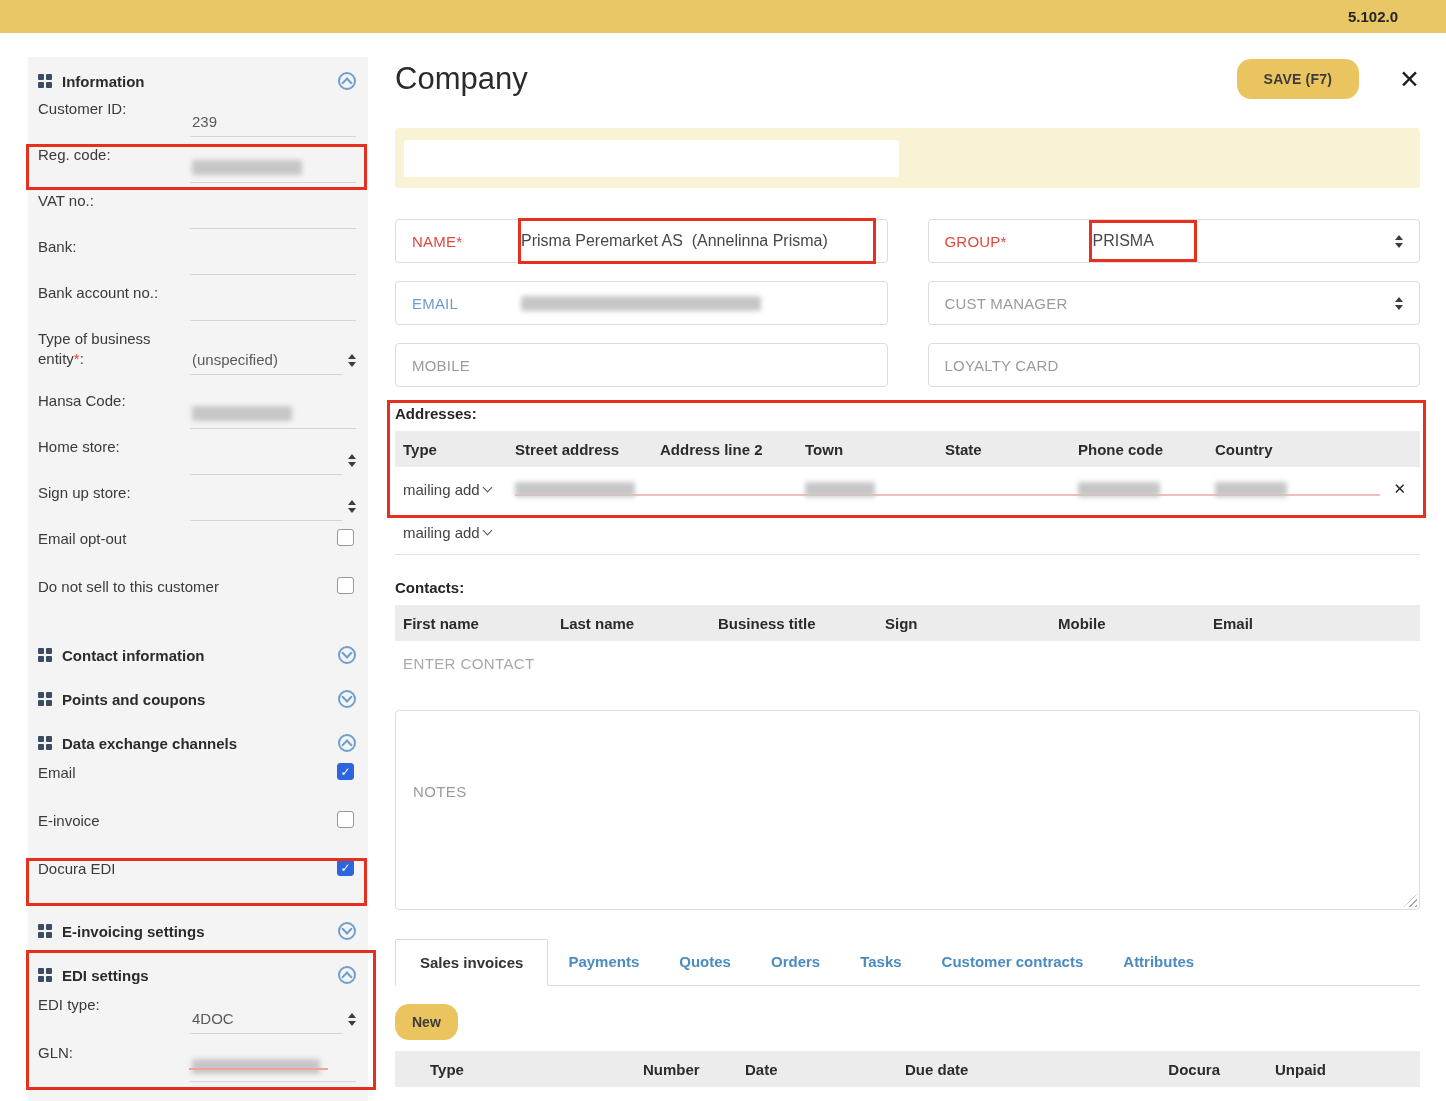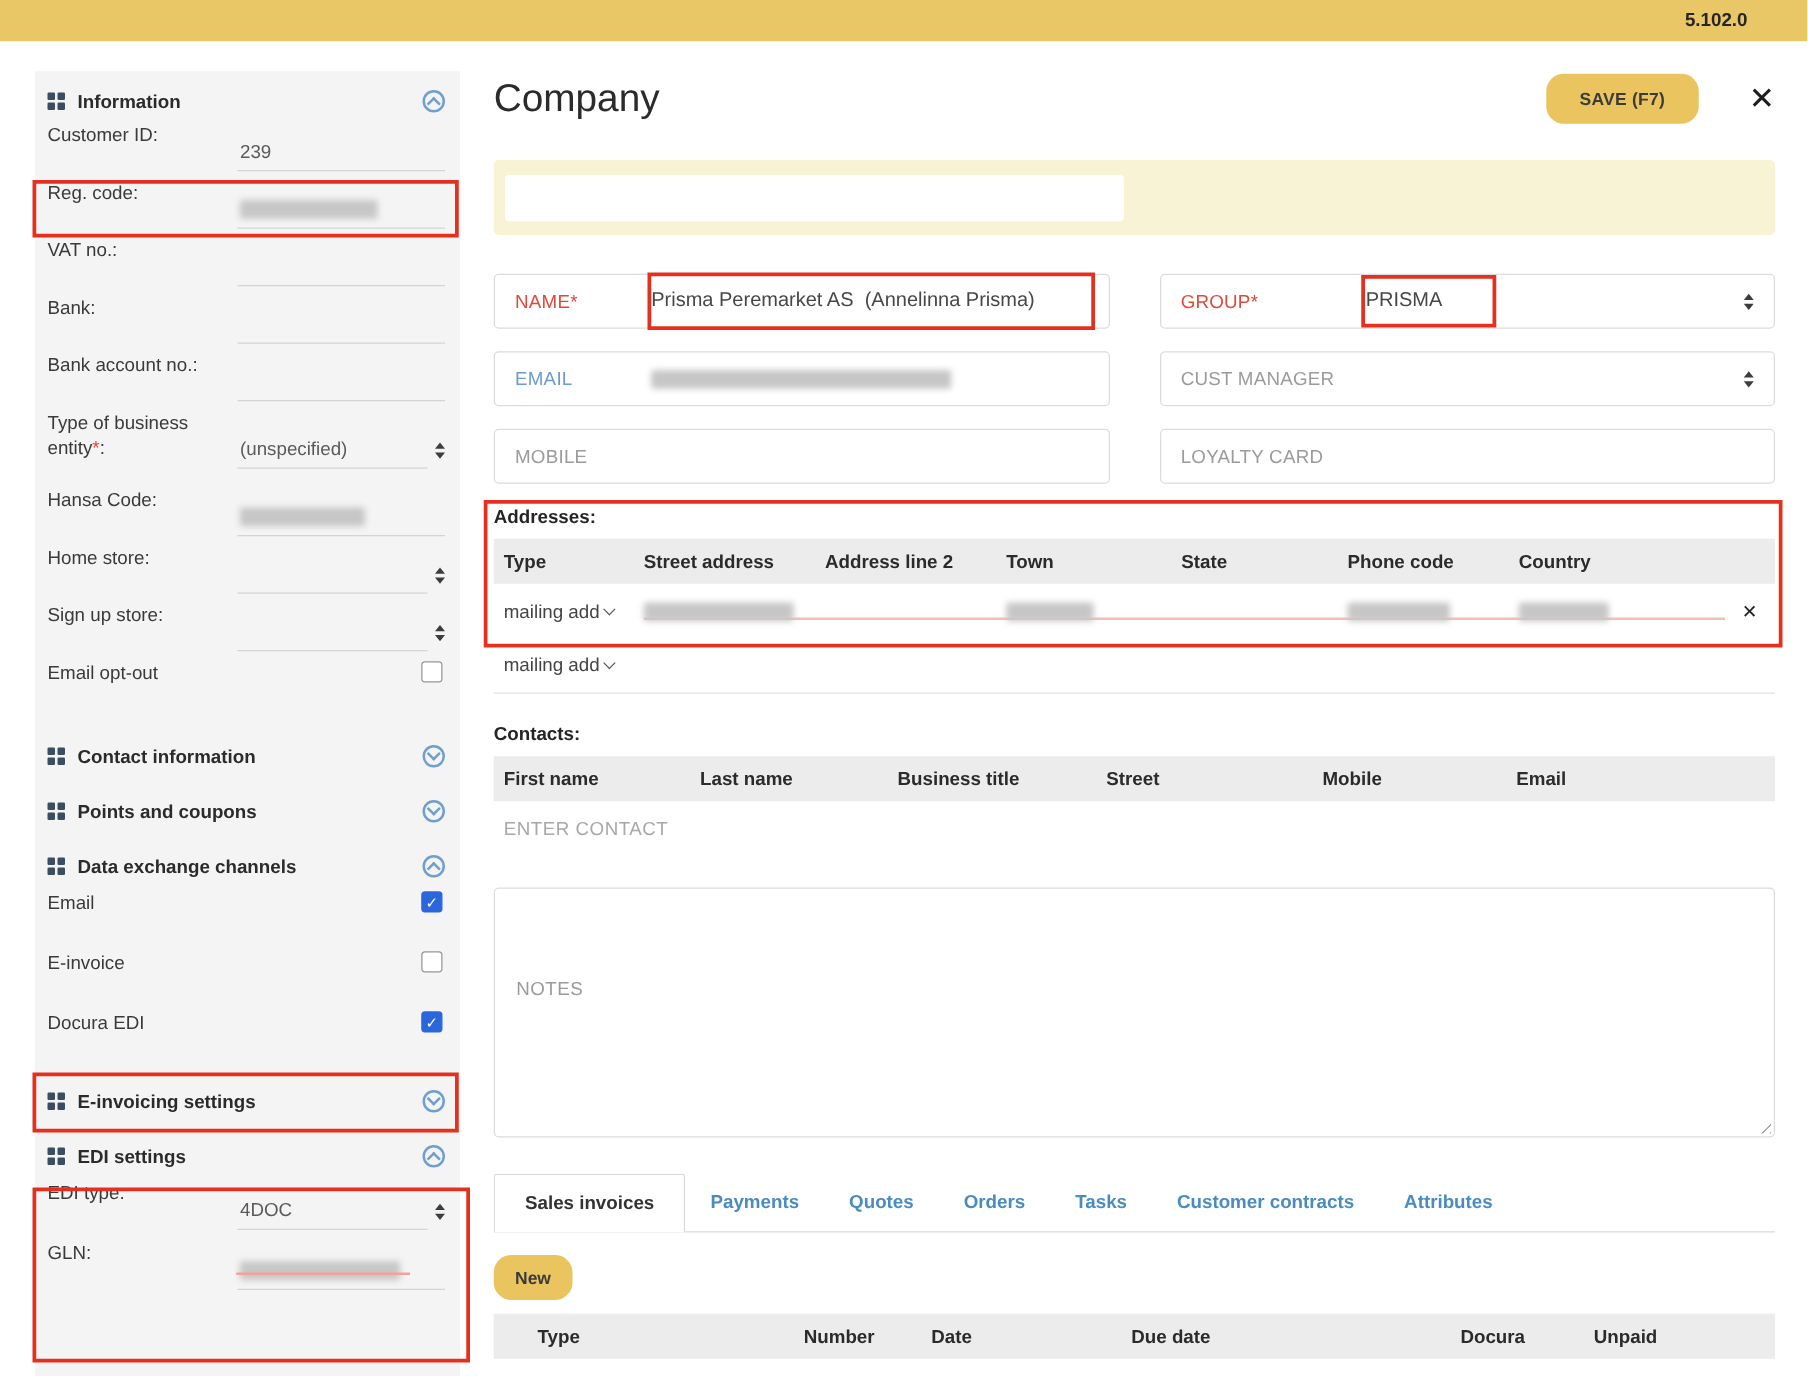--- a/index.html
+++ b/index.html
@@ -203,20 +203,24 @@
             <i class="dn"></i>
           </span>
       </div>
     </div>
 
     <div class="s-row h48">
       <span class="s-label">Email opt-out</span>
       <span class="checkbox"></span>
     </div>
 
+    <div class="s-row h50">
+      <span class="s-label">Do not sell to this customer</span>
+      <span class="checkbox"></span>
+    </div>
 
     <div class="s-header mt8">
       <span class="grid-icon">
           <b></b>
           <b></b>
           <b></b>
           <b></b>
         </span>
       <span class="s-title">Contact information</span>
       <span class="toggle down"></span>
@@ -401,21 +405,21 @@
           </span>
       </div>
     </div>
 
     <div class="contacts-block">
       <div class="section-label">Contacts:</div>
       <div class="t-head con">
         <span class="c1">First name</span>
         <span class="c2">Last name</span>
         <span class="c3">Business title</span>
-        <span class="c4">Street</span>
+        <span class="c4">Sign</span>
         <span class="c5">Mobile</span>
         <span class="c6">Email</span>
       </div>
       <div class="t-row con">
         <span class="enter-contact">ENTER CONTACT</span>
       </div>
     </div>
 
     <div class="notes">
       <span class="notes-ph">NOTES</span>

